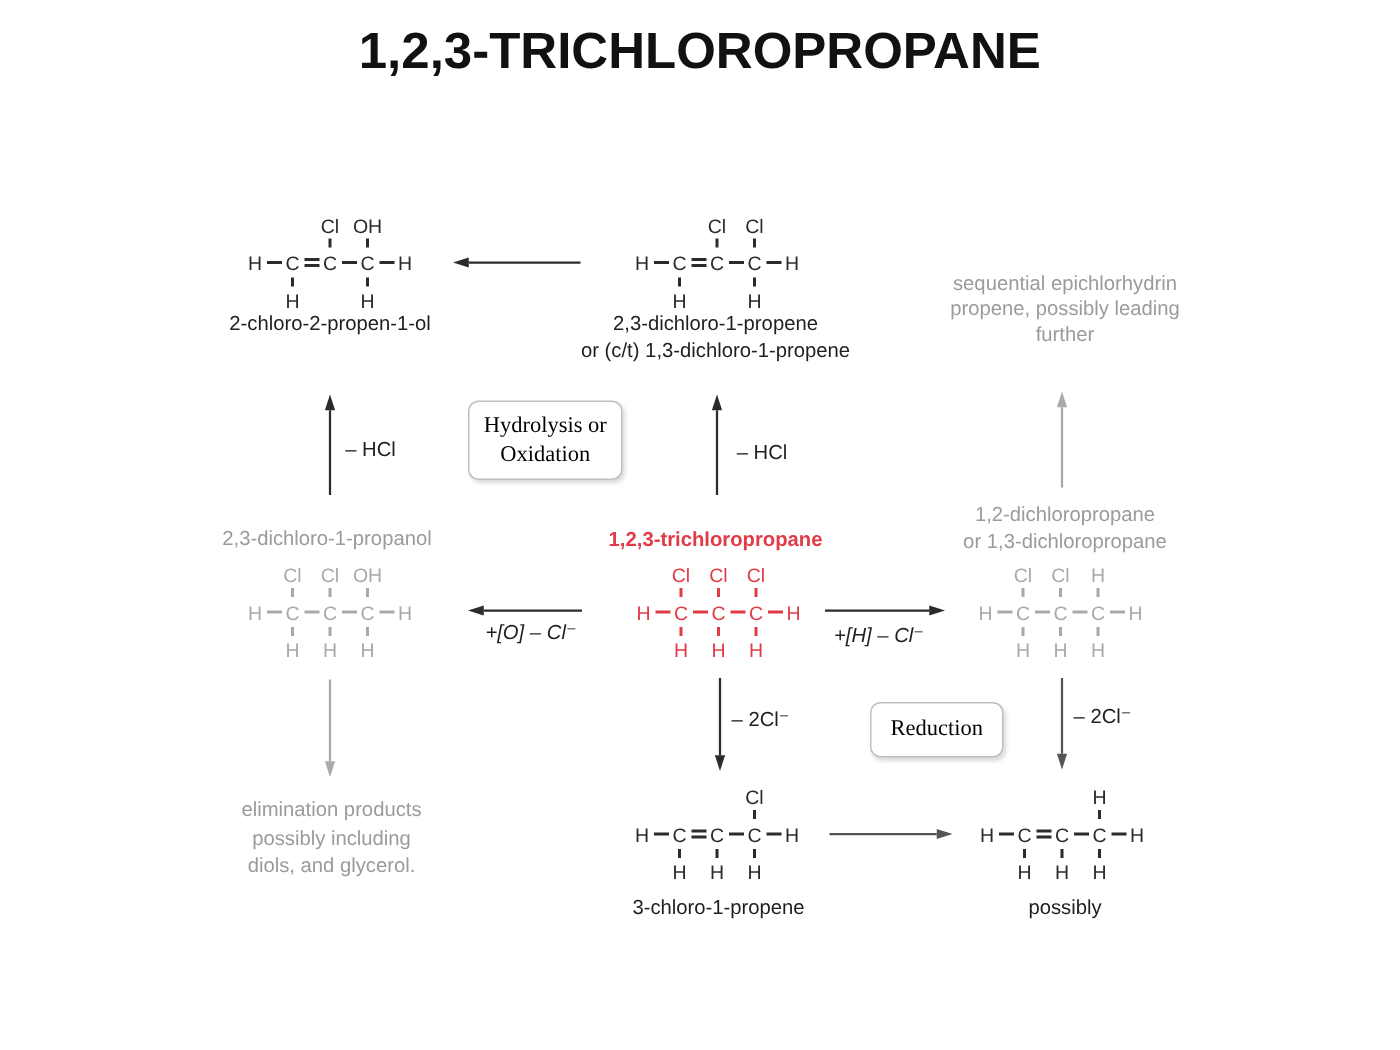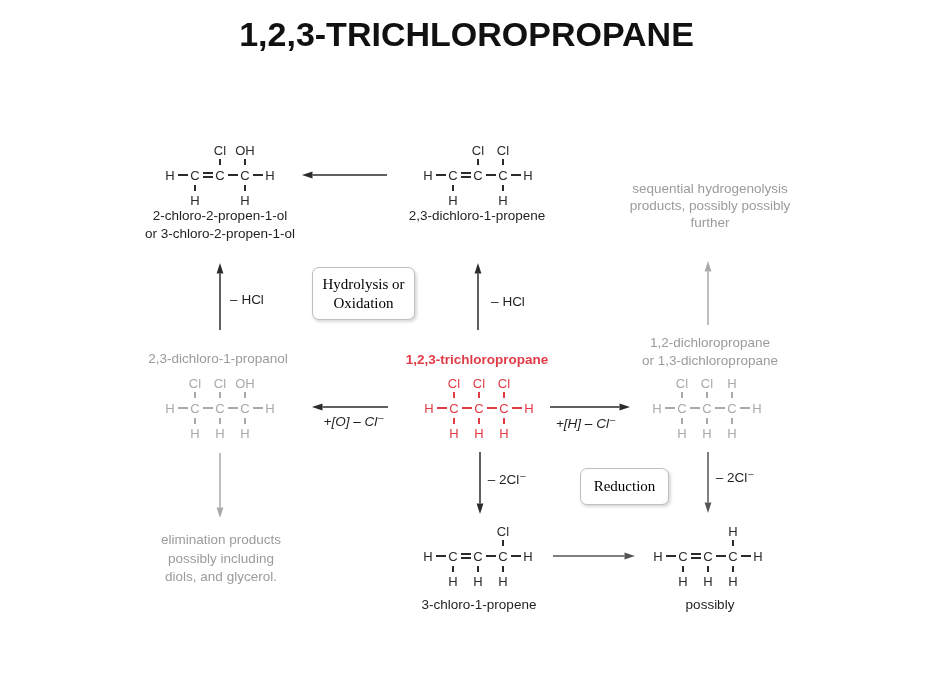--- a/index.html
+++ b/index.html
@@ -328,24 +328,24 @@
         <div class="cell" style="grid-area: 5 / 5;">H</div>
         <div class="cell" style="grid-area: 4 / 7;">
           <div class="vbond" style="background: rgb(43, 43, 43);"></div>
         </div>
         <div class="cell" style="grid-area: 5 / 7;">H</div>
       </div>
     </div>
   <div class="layer" id="label-layer">
       <div class="lbl" style="left: 220px; top: 207px; color: rgb(31, 31, 31); line-height: 18px;">
         <div>2-chloro-2-propen-1-ol</div>
-        <div>or 3-chloro-2-propen-1-ol</div>
       </div>
       <div class="lbl" style="left: 477px; top: 207px; color: rgb(31, 31, 31); line-height: 18px;">
         <div>2,3-dichloro-1-propene</div>
+        <div>or (c/t) 1,3-dichloro-1-propene</div>
       </div>
       <div class="lbl bold" style="left: 477px; top: 351px; color: rgb(224, 59, 70); line-height: 18px;">
         <div>1,2,3-trichloropropane</div>
       </div>
       <div class="lbl" style="left: 218px; top: 350px; color: rgb(155, 155, 155); line-height: 18px;">
         <div>2,3-dichloro-1-propanol</div>
       </div>
       <div class="lbl" style="left: 710px; top: 334px; color: rgb(155, 155, 155); line-height: 17.5px;">
         <div>1,2-dichloropropane</div>
         <div>or 1,3-dichloropropane</div>
@@ -368,22 +368,22 @@
       <div class="lbl italic" style="left: 586px; top: 415px; color: rgb(31, 31, 31); line-height: 18px;">
         <div>+[H] – Cl⁻</div>
       </div>
       <div class="lbl" style="left: 507px; top: 471px; color: rgb(31, 31, 31); line-height: 18px;">
         <div>– 2Cl⁻</div>
       </div>
       <div class="lbl" style="left: 735px; top: 469px; color: rgb(31, 31, 31); line-height: 18px;">
         <div>– 2Cl⁻</div>
       </div>
       <div class="lbl" style="left: 710px; top: 180px; color: rgb(155, 155, 155); line-height: 17px;">
-        <div>sequential hydrogenolysis</div>
-        <div>products, possibly possibly</div>
+        <div>sequential epichlorhydrin</div>
+        <div>propene, possibly leading</div>
         <div>further</div>
       </div>
       <div class="lbl" style="left: 221px; top: 531px; color: rgb(155, 155, 155); line-height: 18.5px;">
         <div>elimination products</div>
         <div>possibly including</div>
         <div>diols, and glycerol.</div>
       </div>
     </div>
   <div class="layer" id="box-layer">
       <div class="pbox" style="left: 312px; top: 267px; width: 101px; height: 51px;">

